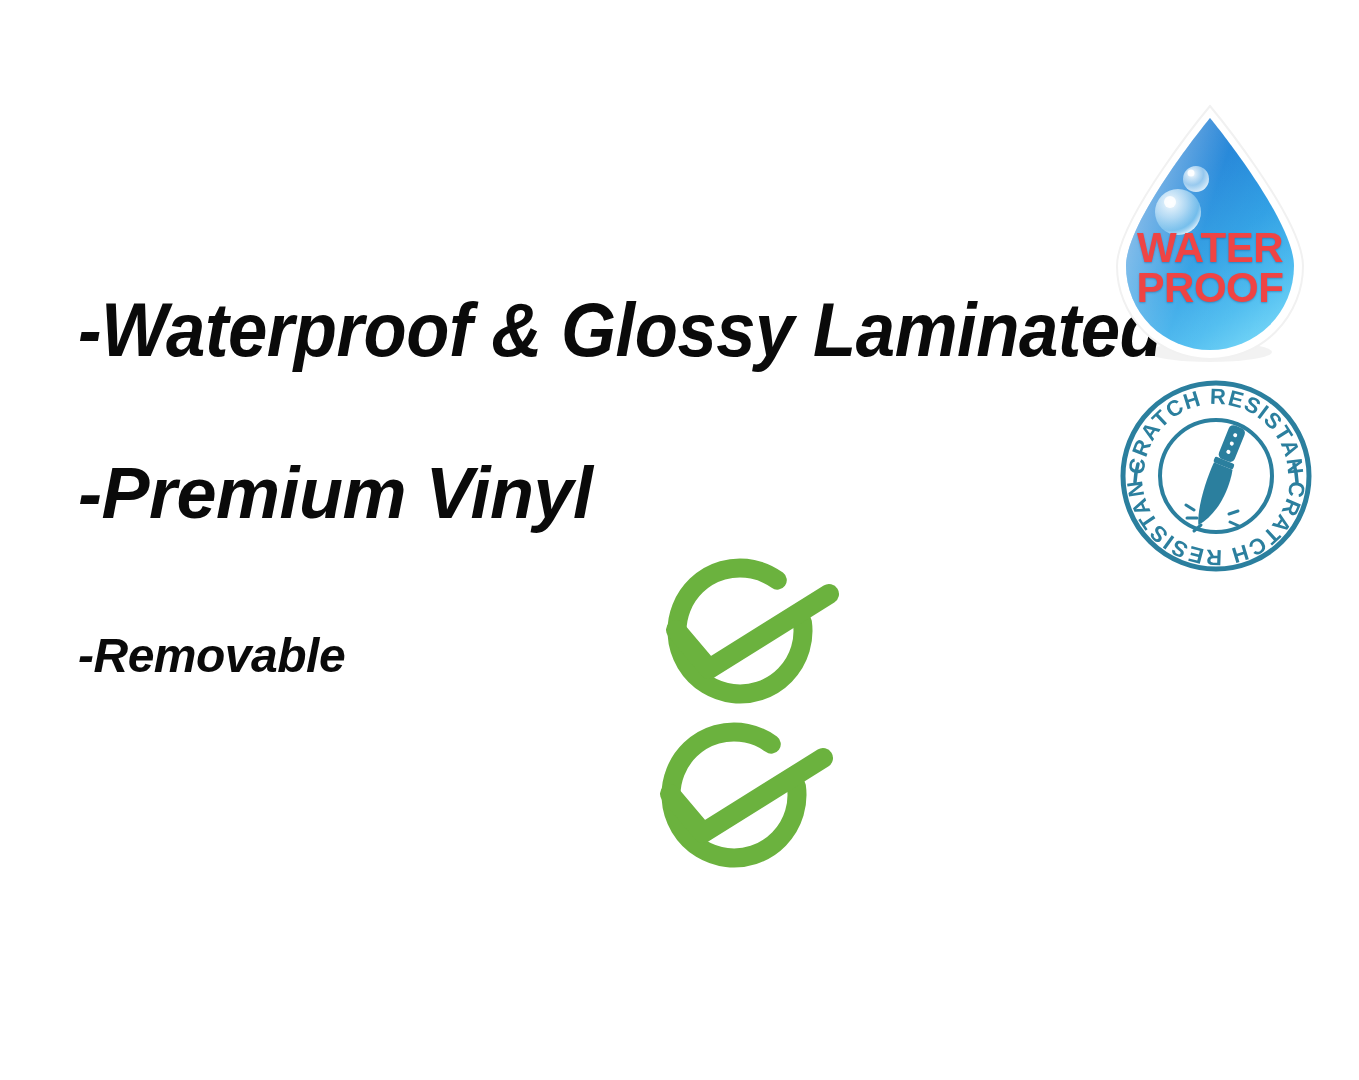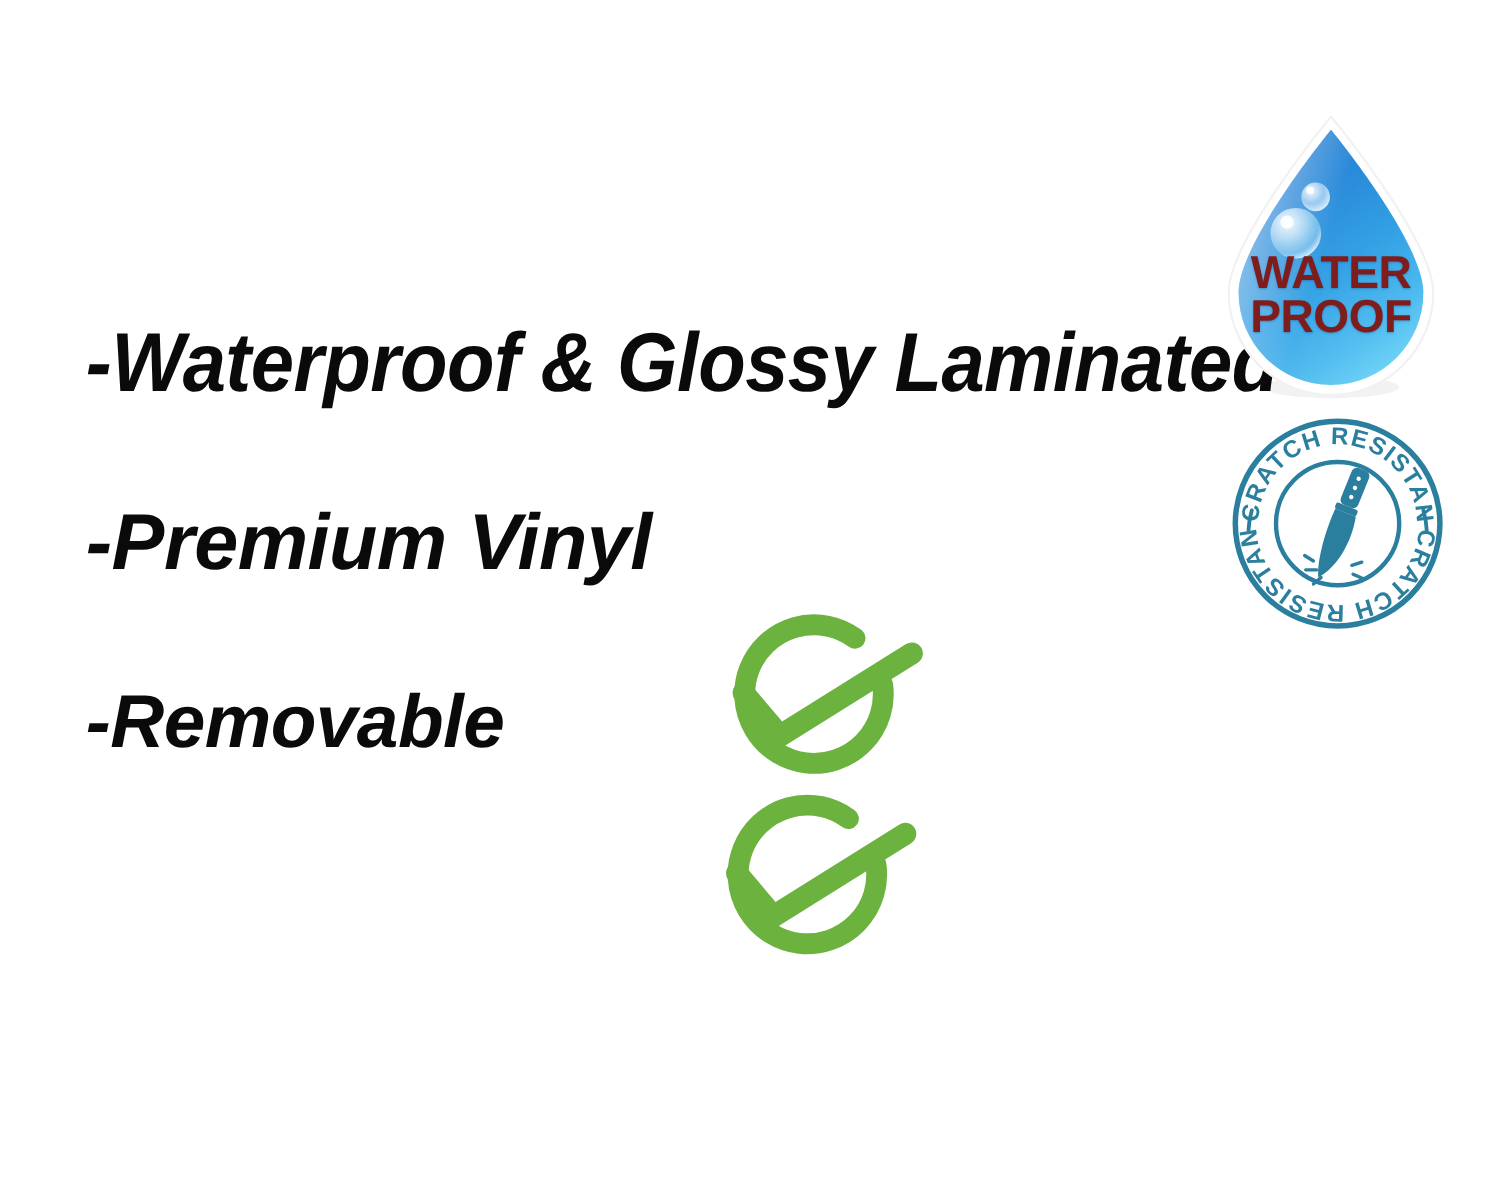--- a/index.html
+++ b/index.html
@@ -39,21 +39,21 @@
     line-height: 1;
     letter-spacing: -0.5px;
   }
   .feature-line-0 .feature-text {
     font-size: 76px;
     transform: scaleX(0.93);
     transform-origin: left center;
   }
   .feature-line-1 .feature-text { font-size: 72px; }
   .feature-line-2 .feature-text { font-size: 72px; }
-  .feature-line-3 .feature-text { font-size: 68px; }
+  .feature-line-3 .feature-text { font-size: 48px; }
 
   
   .check-mark {
     position: absolute;
   }
   .check-mark svg { display: block; }
 
   
   .waterproof-badge {
     position: absolute;
@@ -62,21 +62,21 @@
     width: 220px;
     height: 266px;
   }
   .waterproof-badge svg { display: block; }
   .droplet-label {
     position: absolute;
     left: 0;
     top: 128px;
     width: 220px;
     text-align: center;
-    color: #7f1d1d;
+    color: #ef4444;
     font-family: "Liberation Sans", sans-serif;
     font-weight: bold;
     font-size: 42px;
     line-height: 0.96;
     letter-spacing: -0.5px;
     text-shadow: 0 1px 2px rgba(10,60,120,0.35);
     pointer-events: none;
   }
 
   

